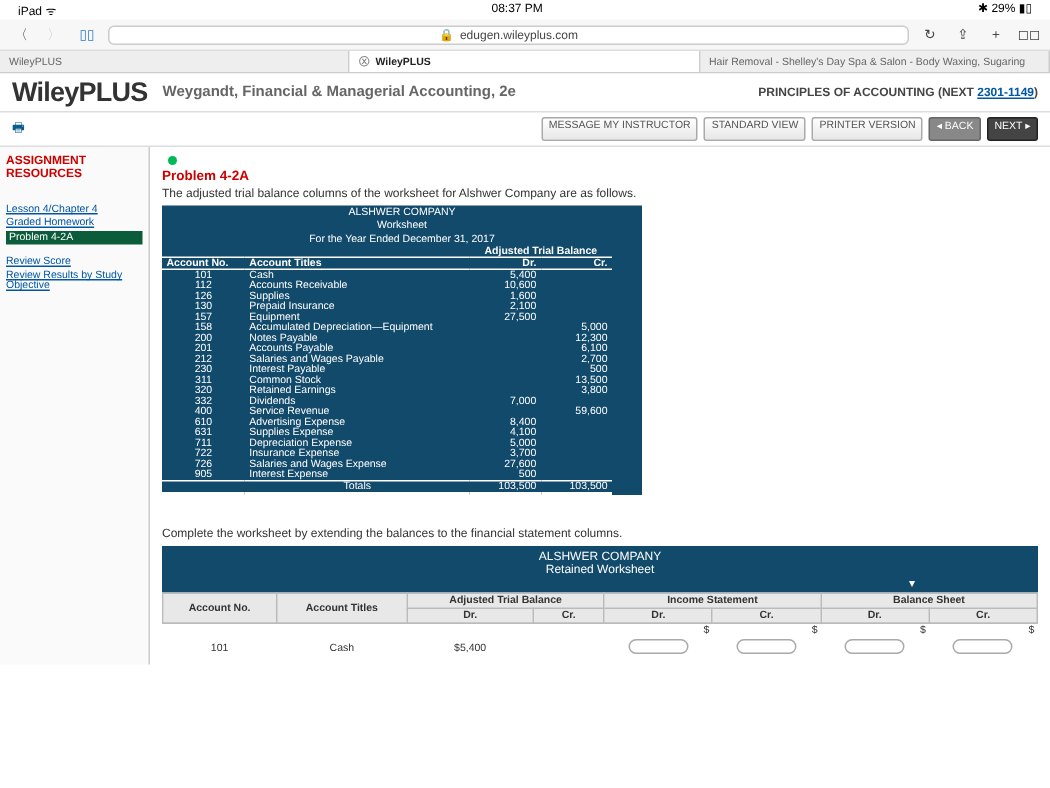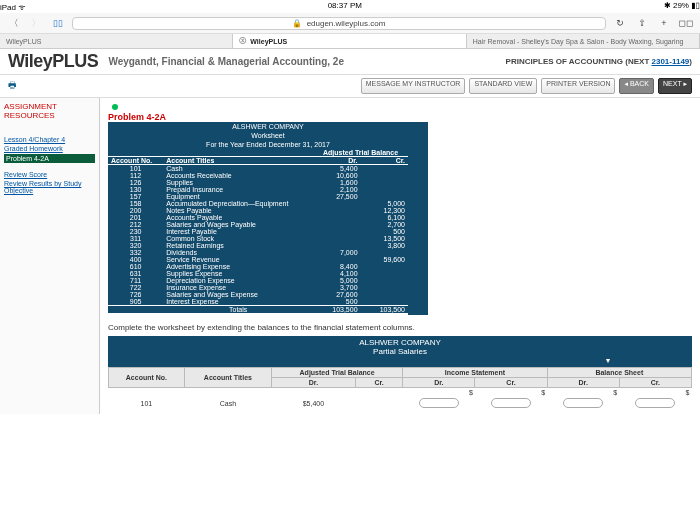--- a/index.html
+++ b/index.html
@@ -1,50 +1,50 @@
 <!DOCTYPE html>
 <html><head>
 <meta charset="utf-8">
 <style>
   * { margin:0; padding:0; box-sizing:border-box; font-family: -apple-system, Helvetica, Arial, sans-serif; }
   body { width:700px; height:525px; background:#fff; overflow:hidden; font-size:9px; color:#333; }
-  .status { display:flex; justify-content:space-between; padding:1px 0; font-size:8px; color:#000; }
+  .status { display:flex; justify-content:space-between; padding:1px 12px; font-size:8px; color:#000; }
   .navbar { display:flex; align-items:center; gap:6px; padding:2px 6px; background:#f7f7f7; border-bottom:1px solid #ddd; }
   .navbtn { width:16px; height:16px; display:flex; align-items:center; justify-content:center; color:#444; }
   .book { color:#2a7bcc; }
   .addr { flex:1; background:#fff; border:1px solid #ccc; border-radius:4px; padding:1px 6px; display:flex; align-items:center; justify-content:center; gap:4px; font-size:8px; color:#444; }
   .tabs { display:flex; background:#eee; border-bottom:1px solid #ccc; font-size:7px; color:#666; }
   .tab { flex:1; padding:2px 6px; border-right:1px solid #ccc; display:flex; align-items:center; gap:4px; overflow:hidden; white-space:nowrap; }
   .tab.active { background:#fff; color:#222; font-weight:bold; }
   .tclose { color:#888; }
   .brandrow { display:flex; align-items:center; padding:2px 8px; background:#fff; }
   .brand { font-weight:900; color:#333; font-size:18px; letter-spacing:-0.5px; }
   .subtitle { color:#666; font-size:10px; margin-left:10px; font-weight:bold; }
   .course { margin-left:auto; font-size:8px; color:#444; font-weight:bold; }
   .course a { color:#0056a3; text-decoration:underline; }
   .toolbar { display:flex; justify-content:flex-end; gap:4px; padding:3px 8px; border-top:1px solid #ddd; border-bottom:1px solid #ddd; background:#fff; }
   .tbtn { border:1px solid #aaa; background:linear-gradient(#fefefe,#e7e7e7); padding:1px 4px; font-size:7px; color:#555; border-radius:2px; }
   .tbtn.back { background:#888; color:#fff; border-color:#666; }
   .tbtn.next { background:#444; color:#fff; border-color:#222; }
   .main { display:flex; }
   .side { width:100px; background:#fafafa; border-right:1px solid #ccc; padding:4px; }
-  .side-h { color:#c00; font-weight:normal; font-size:8px; margin-bottom:16px; }
+  .side-h { color:#c00; font-weight:bold; font-size:8px; margin-bottom:16px; }
   .side a { color:#0056a3; text-decoration:underline; display:block; font-size:7px; margin-bottom:2px; }
   .side .sel { background:#0a5c3a; color:#fff; padding:1px 2px; text-decoration:none; }
   .content { flex:1; padding:4px 8px; }
   .ptitle { color:#c00; font-weight:bold; font-size:9px; }
   .pdesc { font-size:8px; margin:2px 0 4px; }
   .tb { background:#124a6b; color:#fff; font-size:7px; }
   .tb-h { text-align:center; padding:1px; }
   table.trial { border-collapse:collapse; width:300px; color:#fff; }
   table.trial td, table.trial th { padding:0 3px; font-size:7px; text-align:left; }
   table.trial th { border-bottom:1px solid #fff; }
   .num { text-align:right !important; }
   .totrow td { border-top:1px solid #fff; border-bottom:2px double #fff; }
-  .instr { font-size:8px; color:#333; margin:8px 0 4px; }
+  .instr { font-size:8px; color:#333; margin:21px 0 4px; }
   .pw { background:#124a6b; color:#fff; text-align:center; padding:2px; font-size:8px; }
   .wtable { border-collapse:collapse; width:100%; font-size:7px; color:#333; }
   .wtable th, .wtable td { border:0; padding:1px 2px; text-align:center; }
   .wtable thead th { background:#e8e8e8; border:1px solid #bbb; }
   .inbox { display:inline-block; width:40px; height:10px; border:1px solid #aaa; border-radius:6px; background:#fff; }
   .dot { width:6px; height:6px; border-radius:50%; background:#0b5; display:inline-block; margin-left:4px; }
 </style>
 </head>
 <body>
 
@@ -105,20 +105,21 @@
     <a>Graded Homework</a>
     <a class="sel">Problem 4-2A</a>
     <div style="height:6px"></div>
     <a>Review Score</a>
     <a>Review Results by Study Objective</a>
   </div>
 
   <div class="content">
     <span class="dot"></span>
     <div class="ptitle">Problem 4-2A</div>
+    <div class="pdesc">The adjusted trial balance columns of the worksheet for Alshwer Company are as follows.</div>
 
     <div class="tb" style="width:320px">
       <div class="tb-h">ALSHWER COMPANY</div>
       <div class="tb-h">Worksheet</div>
       <div class="tb-h">For the Year Ended December 31, 2017</div>
       <table class="trial">
         <thead>
           <tr>
               <th></th>
               <th></th>
@@ -261,21 +262,21 @@
             <td class="num">103,500</td>
           </tr>
         </tfoot>
       </table>
     </div>
 
     <div class="instr">Complete the worksheet by extending the balances to the financial statement columns.</div>
 
     <div class="pw">
       <div>ALSHWER COMPANY</div>
-      <div>Partial Salaries</div>
+      <div>Retained Worksheet</div>
       <div style="text-align:right;padding-right:80px">▾</div>
     </div>
     <table class="wtable">
       <thead>
         <tr>
           <th rowspan="2">Account No.</th>
           <th rowspan="2">Account Titles</th>
           <th colspan="2">Adjusted Trial Balance</th>
           <th colspan="2">Income Statement</th>
           <th colspan="2">Balance Sheet</th>

